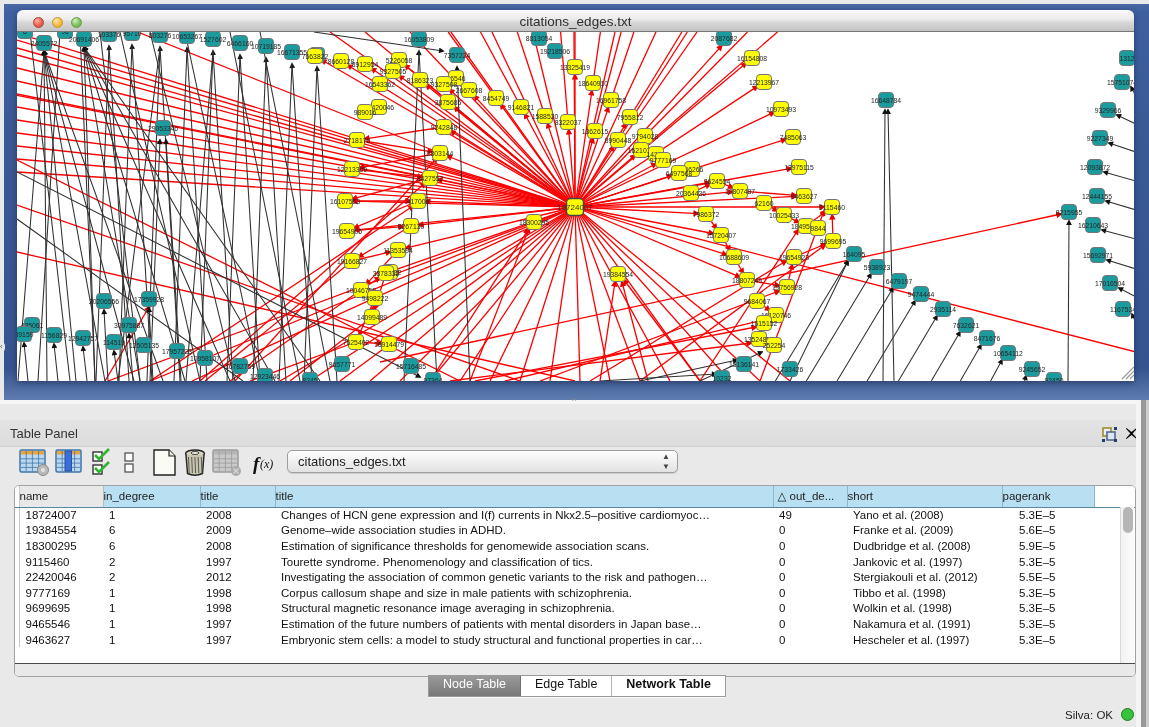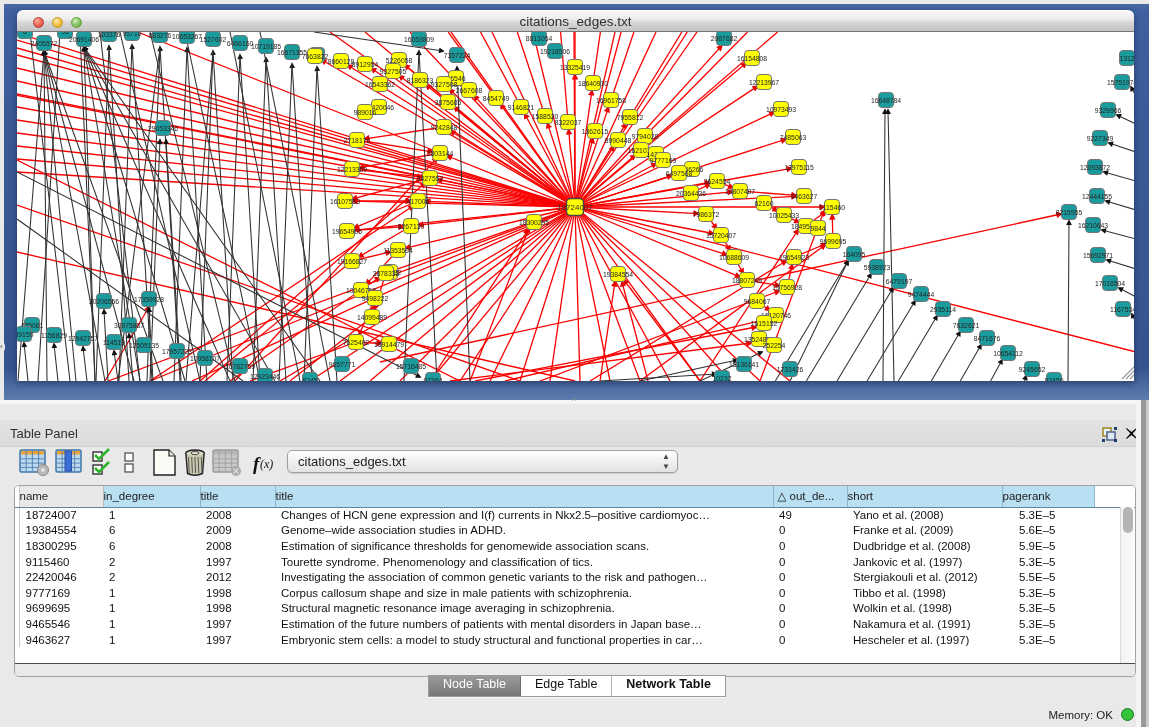--- a/index.html
+++ b/index.html
@@ -820,17 +820,17 @@
       <div id="vscroll">
           <div id="vthumb"></div>
         </div>
     </div>
     <div id="tabs">
       <div class="seg sel">Node Table</div>
         <div class="seg">Edge Table</div>
         <div class="seg">Network Table</div>
     </div>
     <div id="status">
-      <div id="mem">Memory: OK</div>
+      <div id="mem">Silva: OK</div>
       <div id="memdot"></div>
     </div>
   </div>
 </div>
 
 </body></html>

